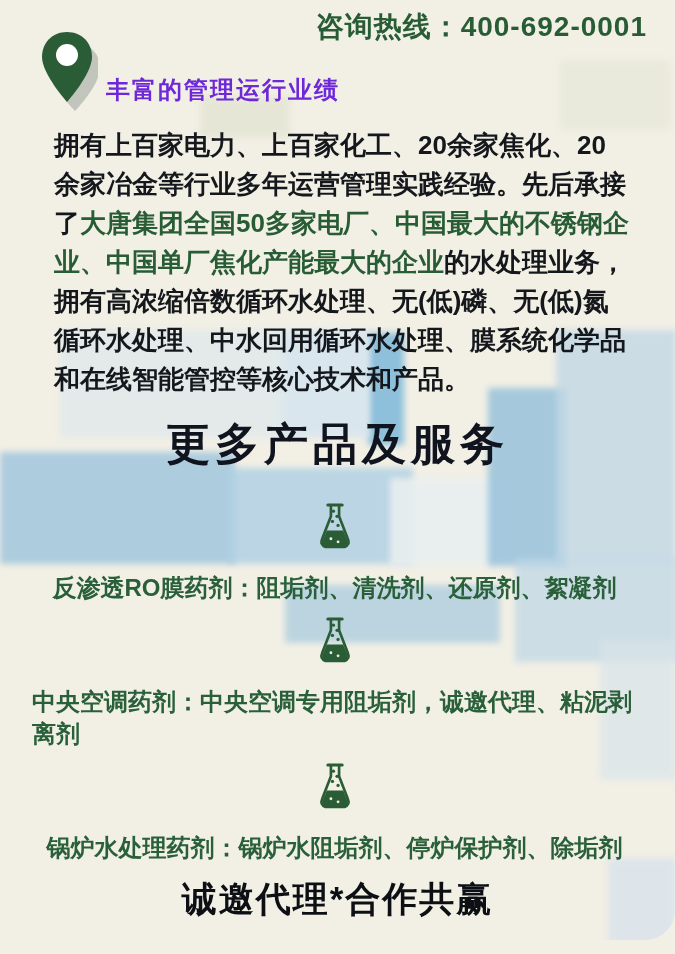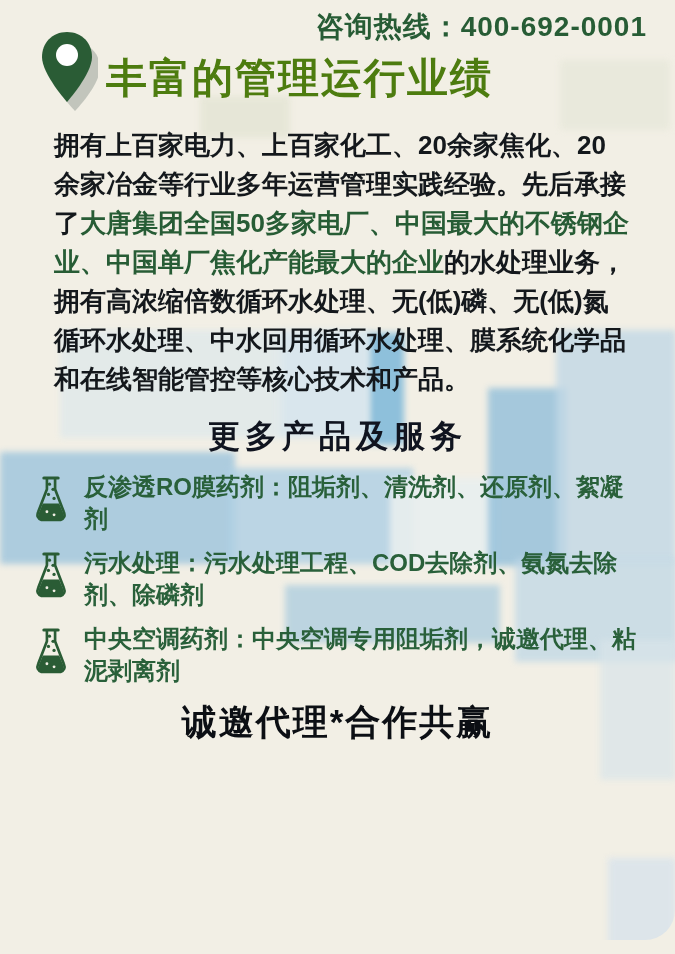--- a/index.html
+++ b/index.html
@@ -38,48 +38,48 @@
     font-size:28px;font-weight:bold;
     color:#275c35;
     letter-spacing:1px;
   }
   .brand{
     display:flex;align-items:flex-end;
     margin:-16px 0 0 36px;
   }
   .brand h1{
     margin:0 0 10px 8px;
-    font-size:41px;font-weight:bold;
-    color:#4d7c0f;letter-spacing:2px;
+    font-size:24px;font-weight:bold;
+    color:#6d28d9;letter-spacing:2px;
   }
 
   
   .intro{
     margin:10px 46px 0 54px;
     font-size:26px;font-weight:bold;
     line-height:39px;
     color:#14181c;
   }
   .intro .green{color:#275c35;}
 
   
   .products-title{
-    margin:16px 0 12px;
+    margin:16px 0 28px;
     text-align:center;
-    font-size:32px;font-weight:bold;
+    font-size:44px;font-weight:bold;
     color:#10141f;letter-spacing:5px;
   }
   ul.products{
     list-style:none;margin:0;padding:0 38px 0 32px;
   }
   ul.products li{
     display:flex;align-items:center;gap:14px;
     margin-bottom:12px;
     color:#29603a;font-weight:bold;
-    font-size:24px;line-height:32px;
+    font-size:24px;line-height:32px;flex-direction:column;
   }
   .flask{flex:0 0 38px;}
 
   
   .invite{
     margin-top:10px;text-align:center;
     font-size:35px;font-weight:bold;color:#0c0f14;
     letter-spacing:2px;
   }
 </style>
@@ -148,36 +148,36 @@
             <path d="M14 4 v10 L5.5 36 q-2.5 6 3.2 8 h18.6 q5.7 -2 3.2 -8 L22 14 V4" fill="none" stroke="#2a5c35" stroke-width="2.6" stroke-linejoin="round"></path>
             <path d="M10 28 L6.2 37 q-2.2 5.3 2.8 6.6 h18 q5 -1.3 2.8 -6.6 L26 28 z" fill="#2a5c35"></path>
             <circle cx="16.5" cy="9" r="1.6" fill="#2a5c35"></circle>
             <circle cx="20" cy="14" r="1.6" fill="#2a5c35"></circle>
             <circle cx="15.5" cy="19" r="1.6" fill="#2a5c35"></circle>
             <circle cx="21" cy="23" r="1.6" fill="#2a5c35"></circle>
             <circle cx="14" cy="36" r="1.4" fill="#f2efe5"></circle>
             <circle cx="21" cy="39" r="1.4" fill="#f2efe5"></circle>
           </svg>
         </span>
-        <span>污水处理：污水处理工程、COD去除剂、氨氮去除剂、除磷剂</span>
+        <span>中央空调药剂：中央空调专用阻垢剂，诚邀代理、粘泥剥离剂</span>
       </li>
       <li>
         <span class="flask">
           <svg width="38" height="48" viewBox="0 0 36 47" aria-hidden="true">
             <path d="M11 3 h14" fill="none" stroke="#2a5c35" stroke-width="3" stroke-linecap="round"></path>
             <path d="M14 4 v10 L5.5 36 q-2.5 6 3.2 8 h18.6 q5.7 -2 3.2 -8 L22 14 V4" fill="none" stroke="#2a5c35" stroke-width="2.6" stroke-linejoin="round"></path>
             <path d="M10 28 L6.2 37 q-2.2 5.3 2.8 6.6 h18 q5 -1.3 2.8 -6.6 L26 28 z" fill="#2a5c35"></path>
             <circle cx="16.5" cy="9" r="1.6" fill="#2a5c35"></circle>
             <circle cx="20" cy="14" r="1.6" fill="#2a5c35"></circle>
             <circle cx="15.5" cy="19" r="1.6" fill="#2a5c35"></circle>
             <circle cx="21" cy="23" r="1.6" fill="#2a5c35"></circle>
             <circle cx="14" cy="36" r="1.4" fill="#f2efe5"></circle>
             <circle cx="21" cy="39" r="1.4" fill="#f2efe5"></circle>
           </svg>
         </span>
-        <span>中央空调药剂：中央空调专用阻垢剂，诚邀代理、粘泥剥离剂</span>
+        <span>锅炉水处理药剂：锅炉水阻垢剂、停炉保护剂、除垢剂</span>
       </li>
     </ul>
 
     <div class="invite">诚邀代理*合作共赢</div>
 
   </div>
 </div>
 
 </body></html>

